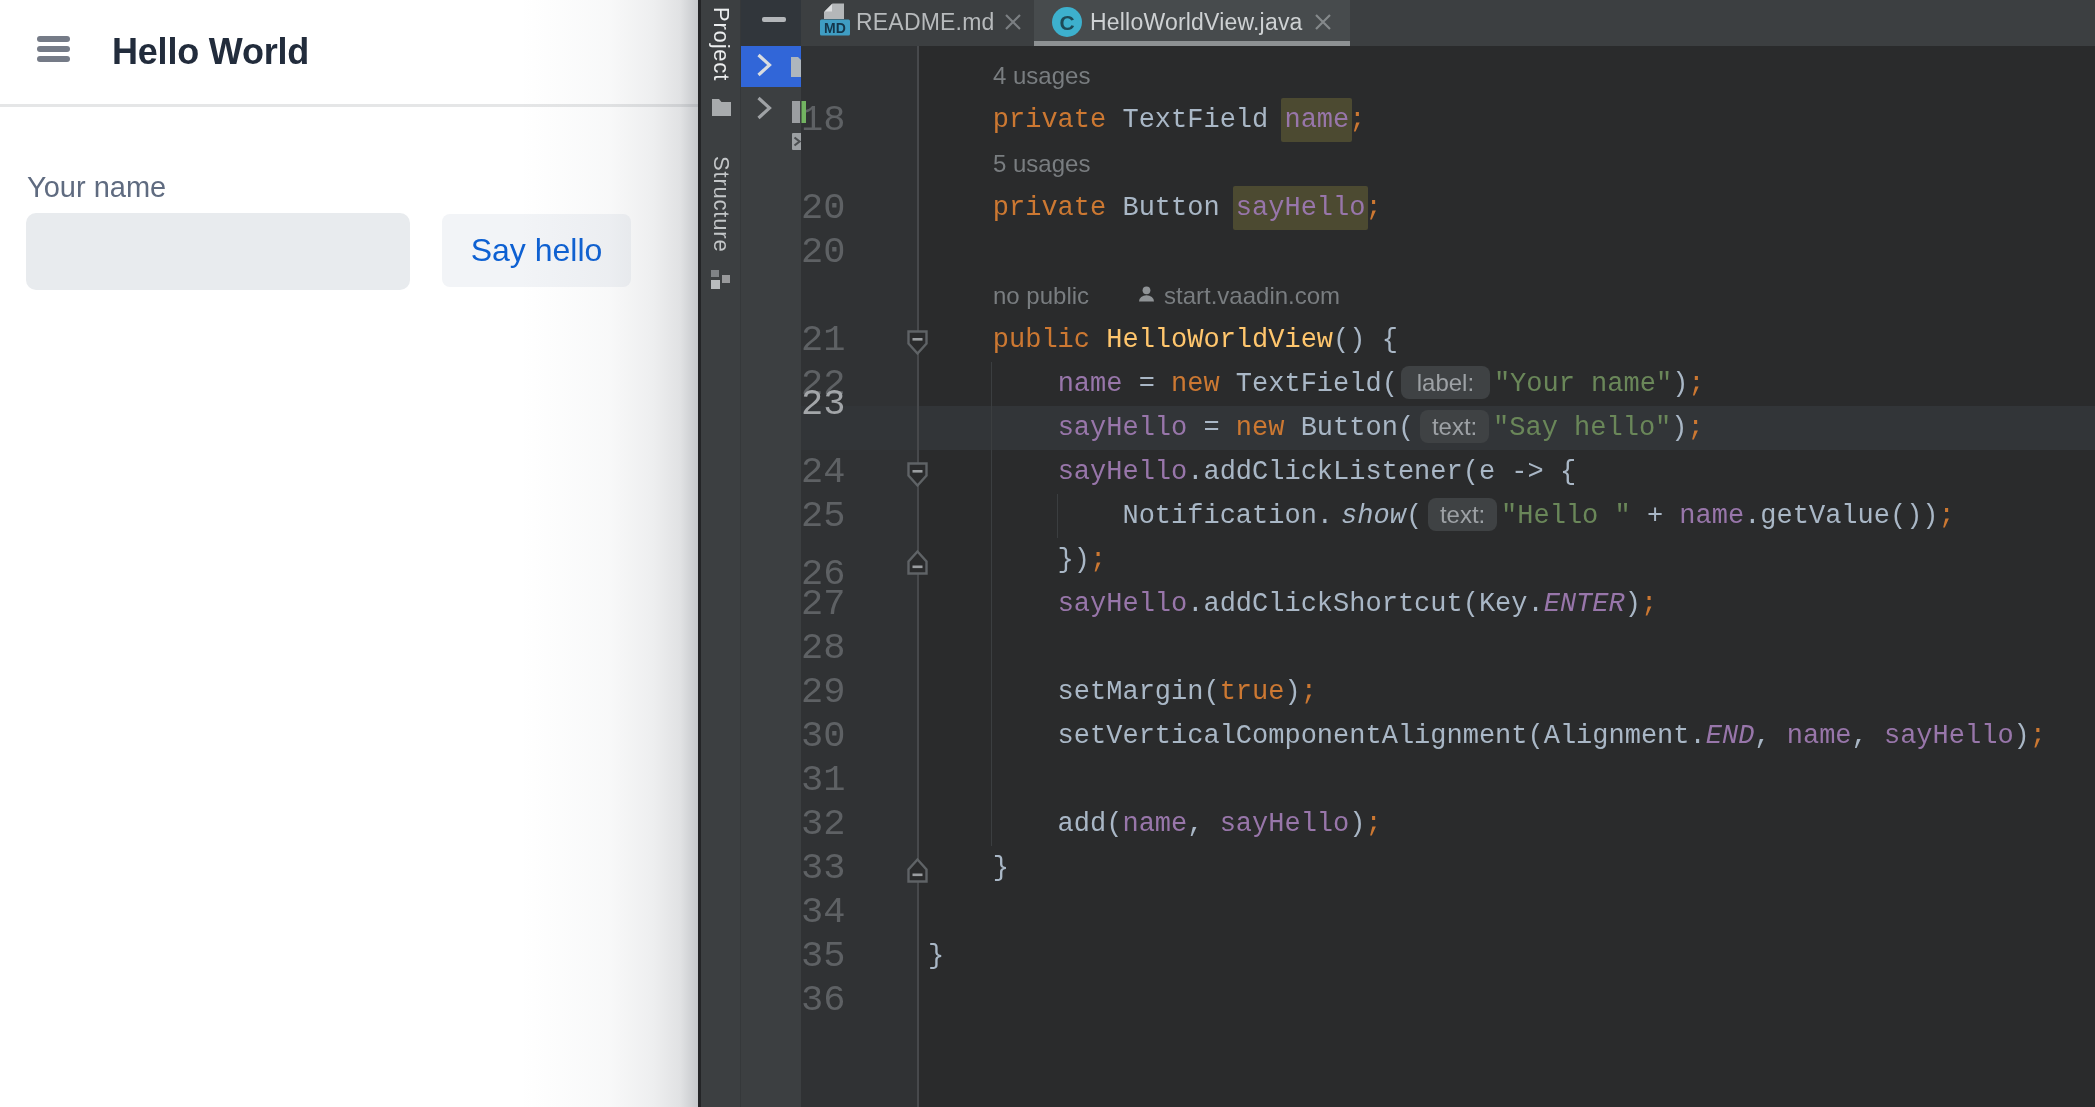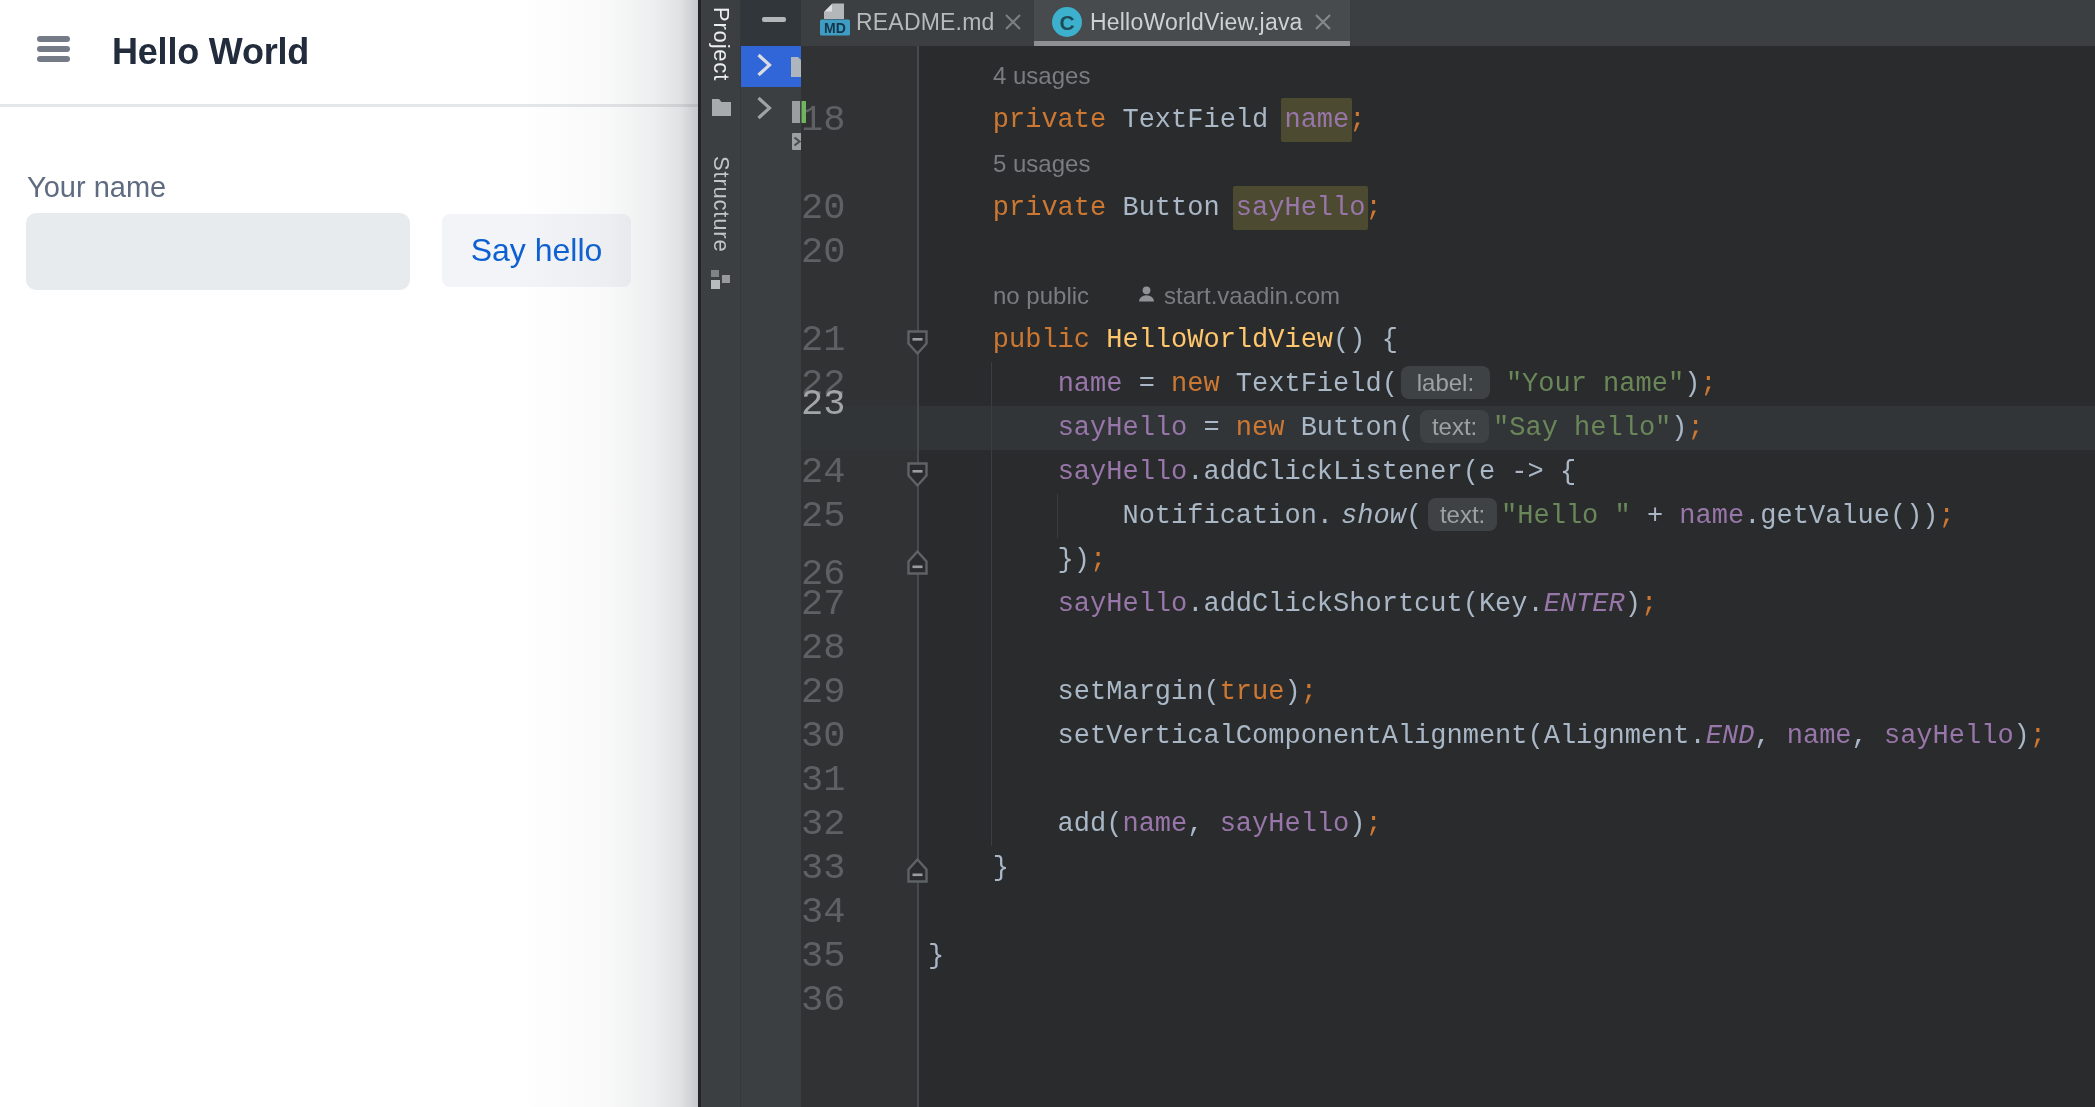--- a/index.html
+++ b/index.html
@@ -48,21 +48,21 @@
   .f{color:#9876aa;text-align:center;}
   .d{color:#ffc66d;}
   .s{color:#6a8759;}
   .e{color:#cc7832;}
   .it{color:#9876aa;font-style:italic;}
   .mi{color:#a9b7c6;font-style:italic;margin-left:8px;}
   .hl{background:#4c4a31;padding:7px 3px;margin:0 -3px;border-radius:2px;}
   .chip{display:inline-block;vertical-align:baseline;background:#3f4244;border-radius:8px;
         color:#9da1a5;font-family:"Liberation Sans",sans-serif;font-size:24px;
         height:33px;line-height:33px;text-align:center;}
-  .chip1{width:89px;margin-left:3px;margin-right:16px;}
+  .chip1{width:89px;margin-left:3px;margin-right:4px;}
   .chip2{width:69px;margin-left:6px;margin-right:4px;}
 </style>
 </head>
 <body>
 <div id="stage">
 
   <div id="appheader" class="abs"></div>
   <svg class="abs" style="left:37px;top:36px" width="34" height="27" viewBox="0 0 34 27">
     <rect x="0" y="0" width="33" height="6" rx="3" fill="#757b87"></rect>
     <rect x="0" y="10" width="33" height="6" rx="3" fill="#757b87"></rect>

